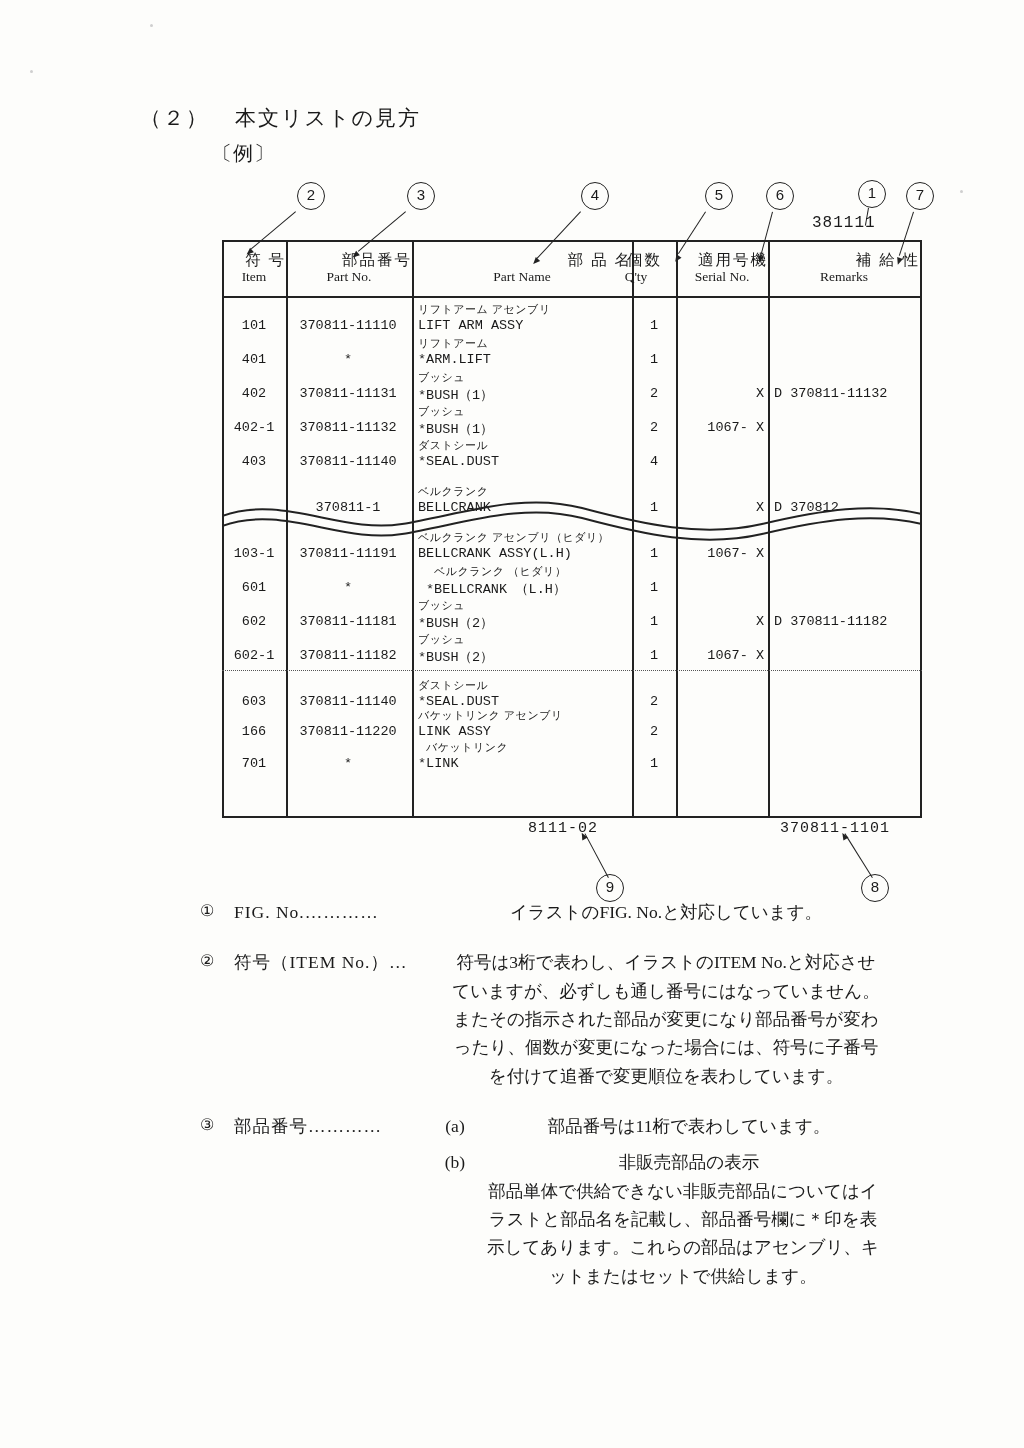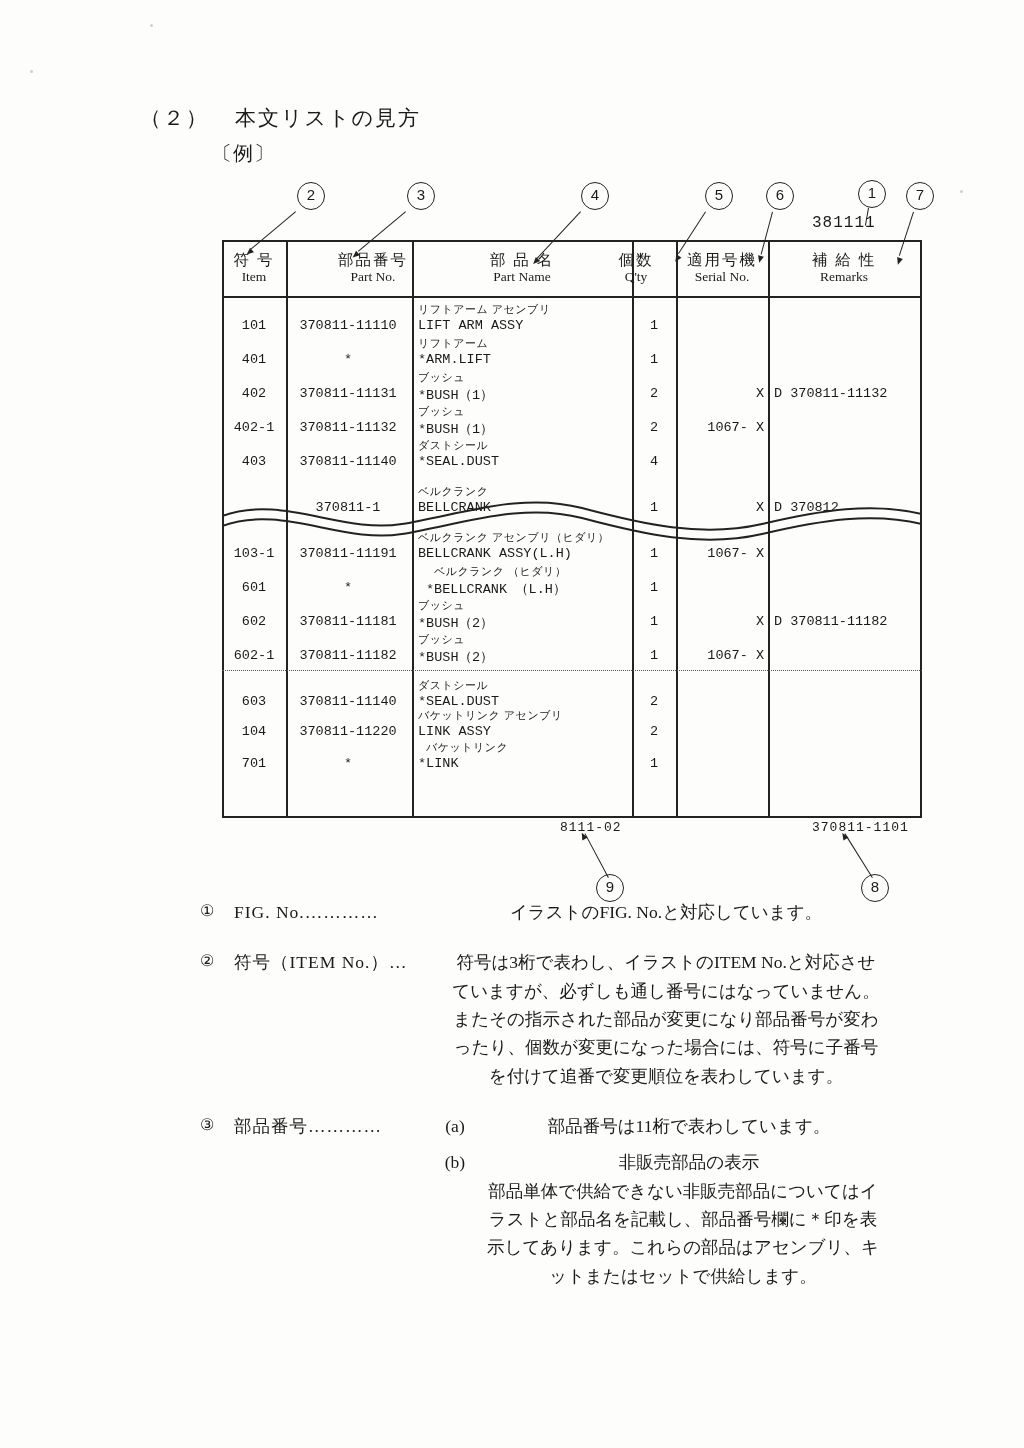--- a/index.html
+++ b/index.html
@@ -90,21 +90,21 @@
   }
   .h-line { height: 1.5px; left: 0; width: 700px; }
   .v-line { width: 1.5px; top: 0; height: 578px; }
 
   .col-head {
     position: absolute;
     text-align: center;
     font-size: 15px;
     line-height: 1.25;
   }
-  .col-head .jp { font-size: 15.5px; letter-spacing: 2px; }
+  .col-head .jp { font-size: 15.5px; letter-spacing: 2px; text-align: right; }
   .col-head .en { font-size: 13.5px; font-family: "Liberation Serif", serif; }
 
   .rows {
     position: absolute;
     left: 0; top: 58px;
     width: 700px;
   }
   .row {
     position: absolute;
     left: 0;
@@ -129,23 +129,22 @@
     height: 0;
   }
 
   
   .wavy { position: absolute; left: 0; top: 200px; width: 700px; height: 44px; }
 
   
   .bottom-labels {
     position: absolute;
     font-family: "Liberation Mono", monospace;
-    font-size: 13px;
+    font-size: 15px;
     letter-spacing: 1px;
-    margin-left: 32px;
   }
 
   
   .legend {
     position: absolute;
     left: 200px;
     top: 898px;
     width: 700px;
     font-size: 17.5px;
     line-height: 1.62;
@@ -230,21 +229,21 @@
     <div class="tbl-line v-line" style="left:190px;"></div>
     <div class="tbl-line v-line" style="left:410px;"></div>
     <div class="tbl-line v-line" style="left:454px;"></div>
     <div class="tbl-line v-line" style="left:546px;"></div>
     <div class="tbl-line v-line" style="left:698px;"></div>
 
     <div class="col-head" style="left:0px;top:10px;width:64px;">
       <div class="jp">符 号</div>
       <div class="en">Item</div>
     </div>
-    <div class="col-head" style="left:64px;top:10px;width:126px;margin-left:24px;">
+    <div class="col-head" style="left:64px;top:10px;width:126px;">
       <div class="jp">部品番号</div>
       <div class="en">Part No.</div>
     </div>
     <div class="col-head" style="left:190px;top:10px;width:220px;">
       <div class="jp">部 品 名</div>
       <div class="en">Part        Name</div>
     </div>
     <div class="col-head" style="left:388px;top:10px;width:52px;">
       <div class="jp">個数</div>
       <div class="en">Q'ty</div>
@@ -395,21 +394,21 @@
         <span class="cell c-name">*SEAL.DUST</span>
         <span class="cell c-qty">2</span>
         <span class="cell c-ser"></span>
         <span class="cell c-rem"></span>
       </div>
 
       <div class="row" style="top:410px;">
         <span class="cell c-kana">バケットリンク アセンブリ</span>
       </div>
       <div class="row" style="top:426px;">
-        <span class="cell c-item">104</span>
+        <span class="cell c-item">166</span>
         <span class="cell c-part">370811-11220</span>
         <span class="cell c-name">LINK ASSY</span>
         <span class="cell c-qty">2</span>
         <span class="cell c-ser"></span>
         <span class="cell c-rem"></span>
       </div>
 
       <div class="row" style="top:442px;">
         <span class="cell c-kana" style="left:204px;">バケットリンク</span>
       </div>

